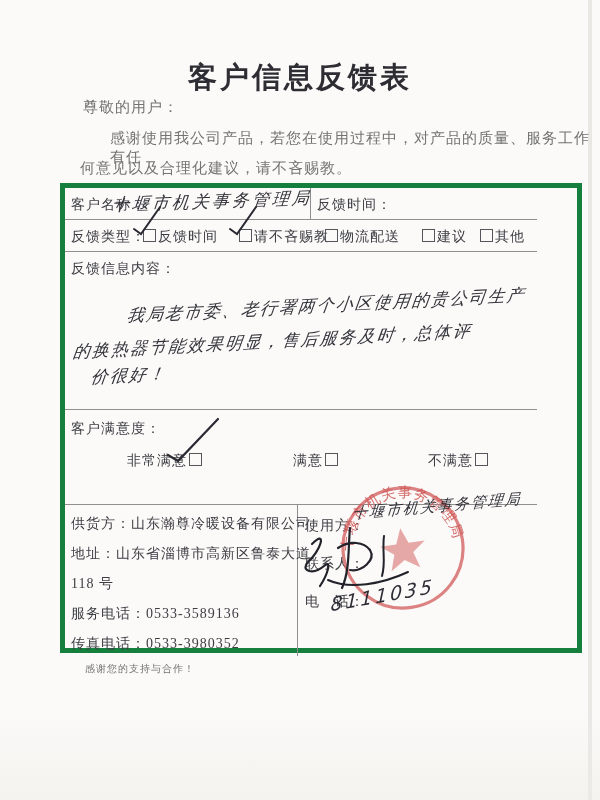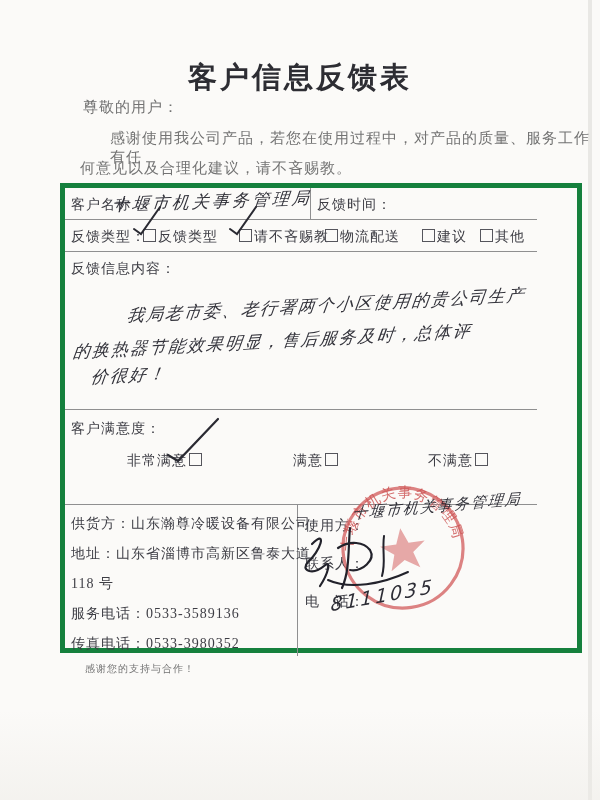--- a/index.html
+++ b/index.html
@@ -47,21 +47,21 @@
 
   <div class="row" style="top:0;height:32px;">
     <div class="cell-line" style="left:6px;top:8px;">客户名称：</div>
     <div style="position:absolute;left:245px;top:0;width:1px;height:32px;background:#8f8f90;"></div>
     <div class="cell-line" style="left:252px;top:8px;">反馈时间：</div>
     <div class="cell-line" style="left:330px;top:8px;"></div>
   </div>
 
   <div class="row" style="top:32px;height:32px;">
     <div class="cell-line" style="left:6px;top:8px;">反馈类型：</div>
-    <div class="opt" style="left:76px;top:8px;"><span class="cb"></span><span>反馈类型</span></div>
+    <div class="opt" style="left:76px;top:8px;"><span class="cb"></span><span>反馈时间</span></div>
     <div class="opt" style="left:172px;top:8px;"><span class="cb"></span><span>请不吝赐教</span></div>
     <div class="opt" style="left:258px;top:8px;"><span class="cb"></span><span>物流配送</span></div>
     <div class="opt" style="left:355px;top:8px;"><span class="cb"></span><span>建议</span></div>
     <div class="opt" style="left:413px;top:8px;"><span class="cb"></span><span>其他</span></div>
   </div>
 
   <div class="row" style="top:64px;height:158px;text-align:center;">
     <div class="cell-line" style="left:6px;top:8px;">反馈信息内容：</div>
     <div class="hand hw-line" style="left:62px;top:42px;">我局老市委、老行署两个小区使用的贵公司生产</div>
     <div class="hand hw-line" style="left:8px;top:78px;">的换热器节能效果明显，售后服务及时，总体评</div>

